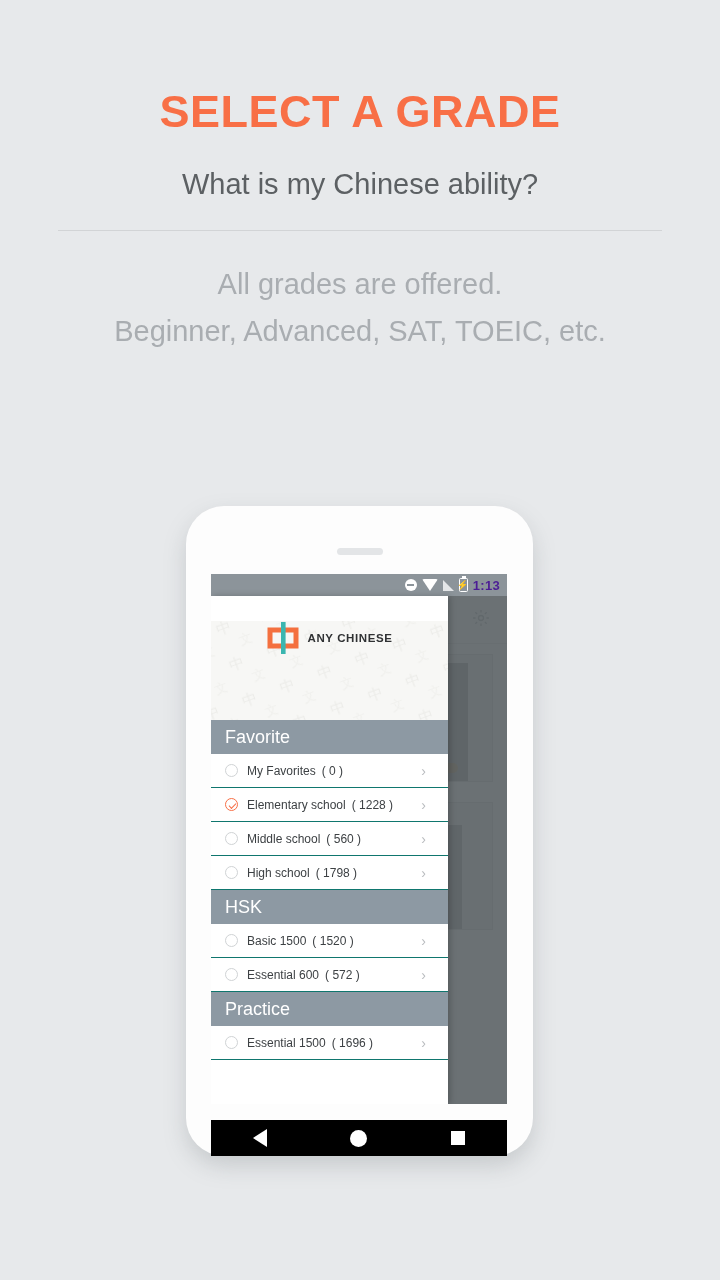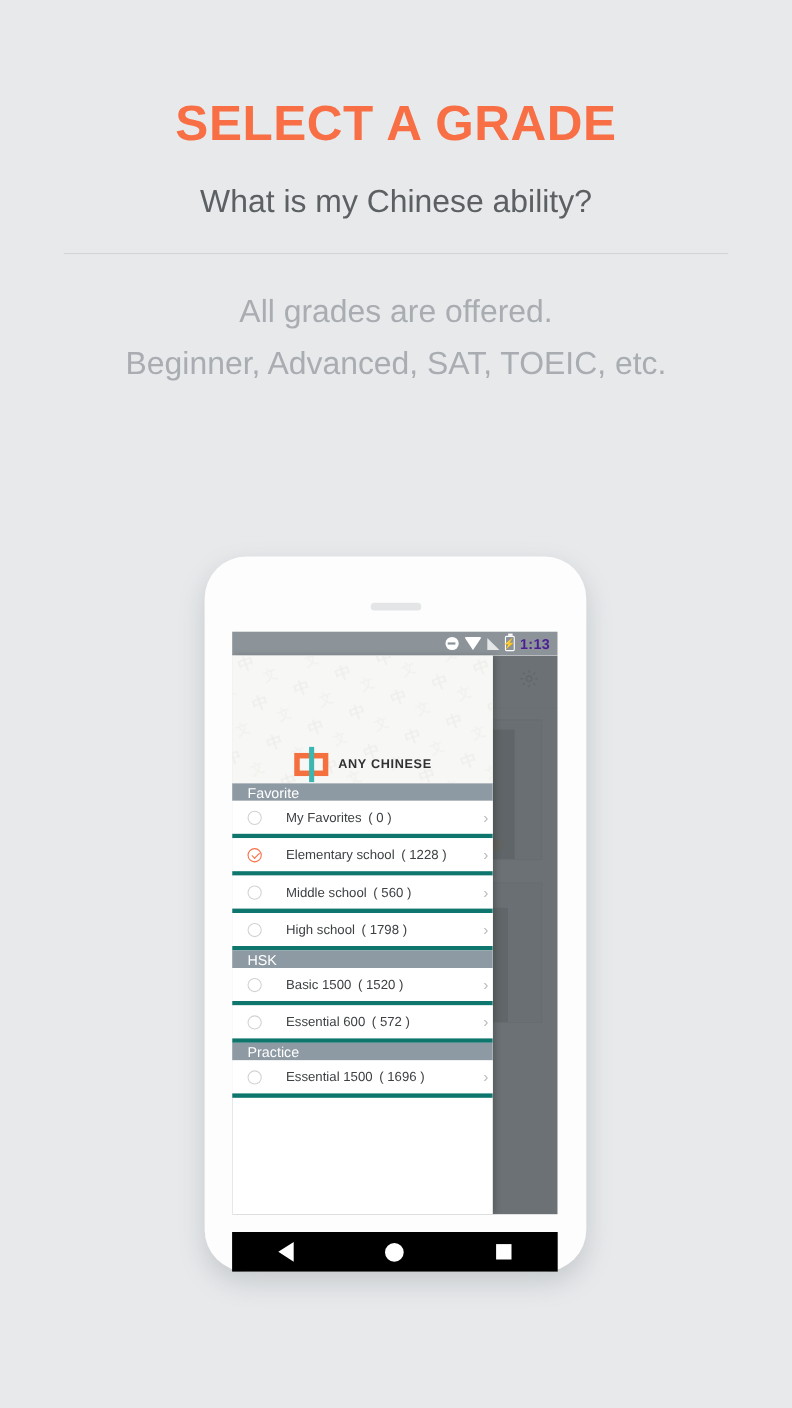--- a/index.html
+++ b/index.html
@@ -173,51 +173,52 @@
 
   
   .drawer {
     position:absolute; left:0; top:0;
     width:237px; height:508px;
     background:#fff;
     overflow:hidden;
     box-shadow:2px 0 6px rgba(0,0,0,0.22);
   }
   .drawer-head {
-    height:116px;
+    height:99px;
     background:#f7f7f5;
     position:relative;
-    display:flex; align-items:flex-end; justify-content:center;
+    display:flex; align-items:flex-start; justify-content:center;
     overflow:hidden;
+    margin-top:25px;
   }
   .watermark {
     position:absolute; inset:0;
     opacity:0.55;
   }
   .brand {
     position:relative;
     display:flex; align-items:center; gap:9px;
     z-index:2;
   }
   .brand-name {
     font-size:11.5px; font-weight:bold; color:#2f3133; letter-spacing:0.6px;
   }
   .section-head {
-    height:16px; background:#8d99a3;
+    height:34px; background:#8d99a3;
     display:flex; align-items:center;
     padding-left:14px;
-    color:#fff; font-size:13px;
+    color:#fff; font-size:18px;
   }
   .row {
     height:34px;
     background:#fff;
-    border-bottom:4px solid #0f766e;
+    border-bottom:1px solid #0f766e;
     display:flex; align-items:center;
-    padding:0 4px 0 14px;
-    gap:22px;
+    padding:0 22px 0 14px;
+    gap:9px;
   }
   .radio {
     width:13px; height:13px; border-radius:50%;
     border:1.4px solid #d0d3d5;
     flex:none;
   }
   .radio.checked {
     border-color:#f86f46;
     position:relative;
   }

